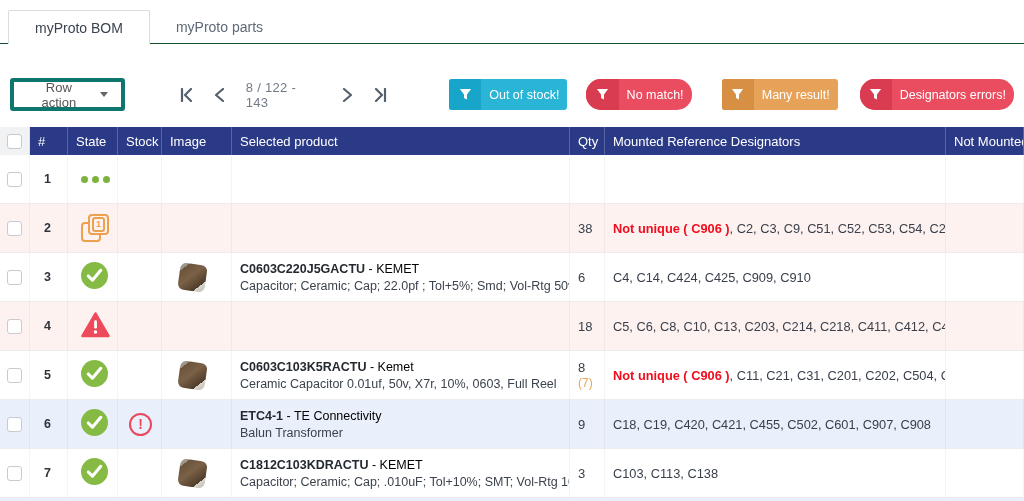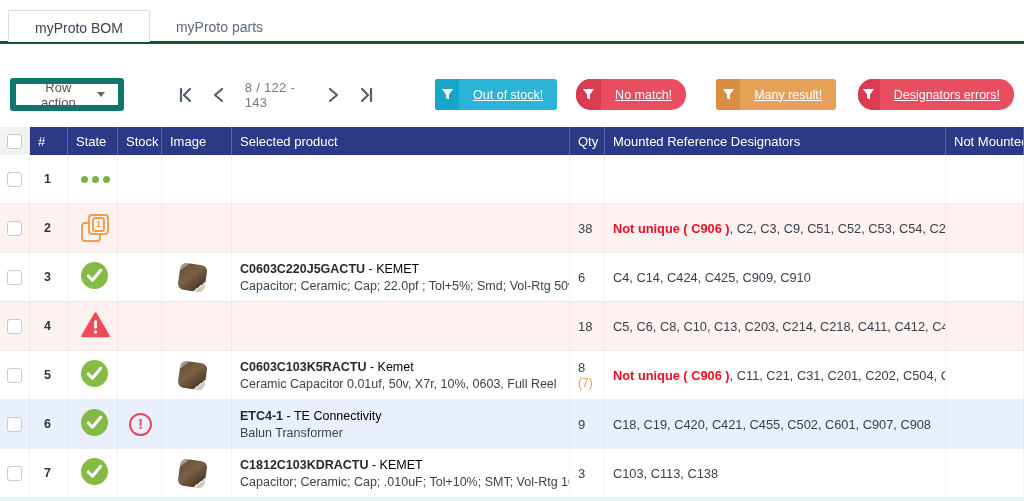--- a/index.html
+++ b/index.html
@@ -1,37 +1,37 @@
 <!DOCTYPE html>
 <html><head>
 <meta charset="utf-8">
 <style>
   * { box-sizing: border-box; margin: 0; padding: 0; }
   html,body { width:1024px; height:501px; background:#fff; overflow:hidden;
     font-family:"Liberation Sans", sans-serif; }
 
   
-  .tabs { display:flex; padding:10px 0 0 8px; border-bottom:3px solid #14532d; height:44px; }
+  .tabs { display:flex; padding:10px 0 0 8px; border-bottom:1px solid #14532d; height:44px; }
   .tab { padding:9px 26px 8px; font-size:14px; color:#5e6877; cursor:pointer; white-space:nowrap; }
   .tab.active { background:#fff; border:1px solid #d9dde3; border-bottom:none; border-radius:2px 2px 0 0;
     color:#3a4350; margin-bottom:-1px; }
 
   
   .toolbar { display:flex; align-items:center; margin:34px 10px 0; height:33px; }
-  .btn-rowaction { display:flex; align-items:center; gap:9px; border:6px solid #0f766e; border-radius:3px;
+  .btn-rowaction { display:flex; align-items:center; gap:9px; border:4px solid #0f766e; border-radius:3px;
     background:#fff; padding:0 13px; height:33px; font-size:13px; color:#555; cursor:pointer; }
   .caret { width:0; height:0; border:4px solid transparent; border-top:5px solid #666; margin-top:4px; }
   .pager { display:flex; align-items:center; gap:21px; margin-left:55px; }
   .pager .pbtn { cursor:pointer; display:flex; align-items:center; }
   .pager-text { font-size:13px; color:#717b88; letter-spacing:.3px; }
 
   .filter { height:31px; border-radius:3px; display:flex; align-items:stretch; color:#fff;
     font-size:12.5px; overflow:hidden; cursor:pointer; }
   .filter .fi { width:33px; display:flex; align-items:center; justify-content:center; }
-  .filter .fl { display:flex; align-items:center; padding:0 14px; white-space:nowrap;text-decoration:underline; }
+  .filter .fl { display:flex; align-items:center; padding:0 8px; white-space:nowrap; }
   .f-cyan   { background:#2ab5d6; } .f-cyan .fi   { background:#17a6c9; }
   .f-red    { background:#ea4c60;border-radius:15px; } .f-red .fi    { background:#d93b50; }
   .f-orange { background:#e7a259; } .f-orange .fi { background:#d68f43; }
   .fil1 { margin-left:62px; } .fil2 { margin-left:19px; } .fil3 { margin-left:30px; } .fil4 { margin-left:22px; }
 
   
   .grid { display:grid; grid-template-columns:30px 38px 50px 44px 70px 338px 35px 341px minmax(0,1fr); }
   .tablewrap { margin-top:16px; width:1024px; overflow:hidden; }
   .thead { background:#2b3a87; color:#fff; height:28px; font-size:13px; }
   .th { display:flex; align-items:center; padding-left:8px; border-right:1px solid rgba(255,255,255,.22); white-space:nowrap; overflow:hidden; }

